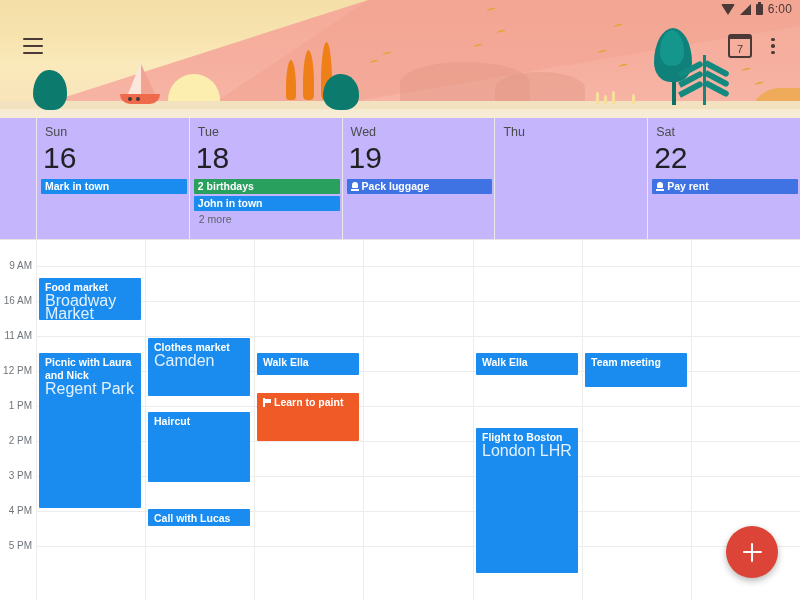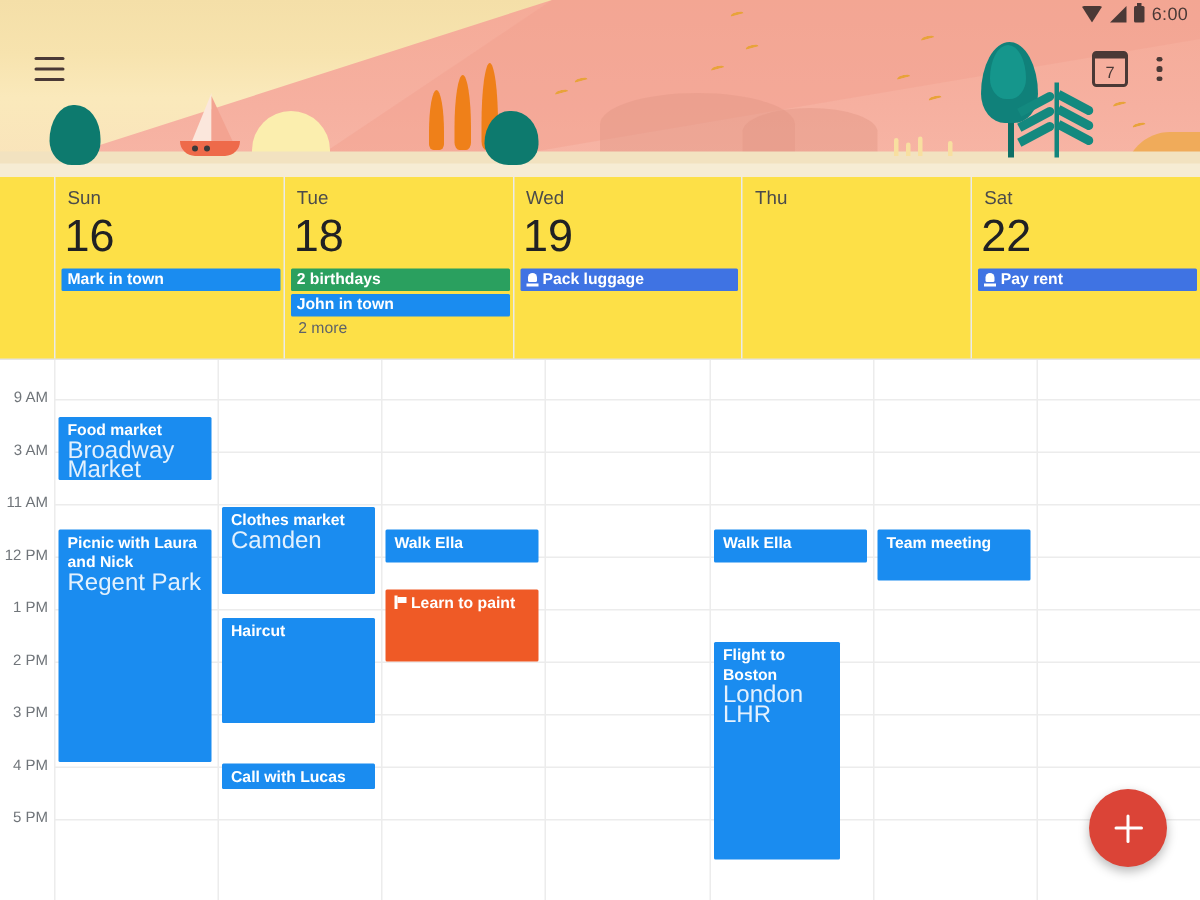--- a/index.html
+++ b/index.html
@@ -173,21 +173,21 @@
   }
   .cal-num { position:relative; z-index:2; line-height:1; font-size:11px; }
   .overflow { width: 30px; height: 30px; display:flex; flex-direction:column;
     align-items:center; justify-content:center; gap:3px; cursor:pointer; margin-left:6px;}
   .overflow i { width:3.5px;height:3.5px;background:#4a3936;border-radius:50%; display:block;}
 
   
   .dayheader {
     position: absolute; top: 118px; left: 0;
     width: 800px; height: 122px;
-    background: #fde047;
+    background: #c4b5fd;
     display: flex;
     border-bottom: 1px solid #e4e4e4;
   }
   .dh-gutter { width: 36px; flex: 0 0 36px; }
   .dh-col {
     flex: 1 1 0; min-width: 0;
     border-left: 1px solid #eaeaea;
     padding-top: 6px;
     position: relative;
   }
@@ -416,21 +416,21 @@
           <span class="rem-ic"></span>
           <span>Pay rent</span>
         </div>
       </div>
     </div>
   </div>
 
   <div class="gridwrap">
     <div class="gutter" id="gutter">
         <div class="hourlabel" style="top: 26px;">9 AM</div>
-        <div class="hourlabel" style="top: 61px;">3 AM</div>
+        <div class="hourlabel" style="top: 61px;">16 AM</div>
         <div class="hourlabel" style="top: 96px;">11 AM</div>
         <div class="hourlabel" style="top: 131px;">12 PM</div>
         <div class="hourlabel" style="top: 166px;">1 PM</div>
         <div class="hourlabel" style="top: 201px;">2 PM</div>
         <div class="hourlabel" style="top: 236px;">3 PM</div>
         <div class="hourlabel" style="top: 271px;">4 PM</div>
         <div class="hourlabel" style="top: 306px;">5 PM</div>
       </div>
     <div id="gridlines">
         <div class="hourline" style="top: 26px;"></div>
@@ -471,21 +471,21 @@
         </div>
         <div class="event" id="ev-walk-ella-tue" style="left: 257px; width: 102px; top: 113px; height: 22px;">
           <span class="etitle">Walk Ella</span>
         </div>
         <div class="event goal" id="ev-learn-paint" style="left: 257px; width: 102px; top: 153px; height: 48px;">
           <span class="etitle"><span class="goal-flag"></span>Learn to paint</span>
         </div>
         <div class="event" id="ev-walk-ella-thu" style="left: 476px; width: 102px; top: 113px; height: 22px;">
           <span class="etitle">Walk Ella</span>
         </div>
-        <div class="event" id="ev-flight-boston" style="left: 476px; width: 84px; top: 188px; height: 145px;">
+        <div class="event" id="ev-flight-boston" style="left: 476px; width: 102px; top: 188px; height: 145px;">
           <span class="etitle">Flight to Boston</span>
           <span class="eloc">London LHR</span>
         </div>
         <div class="event" id="ev-team-meeting" style="left: 585px; width: 102px; top: 113px; height: 34px;">
           <span class="etitle">Team meeting</span>
         </div>
       </div>
   </div>
 
   <div class="fab">

